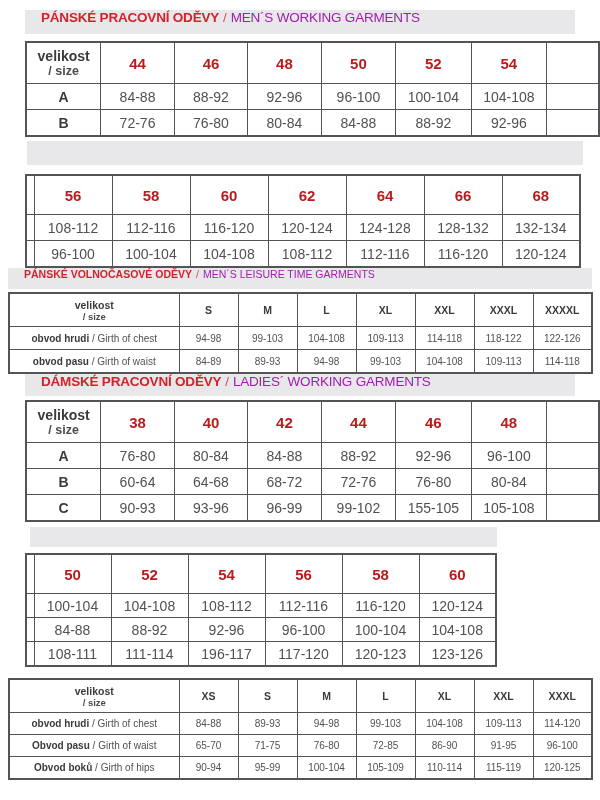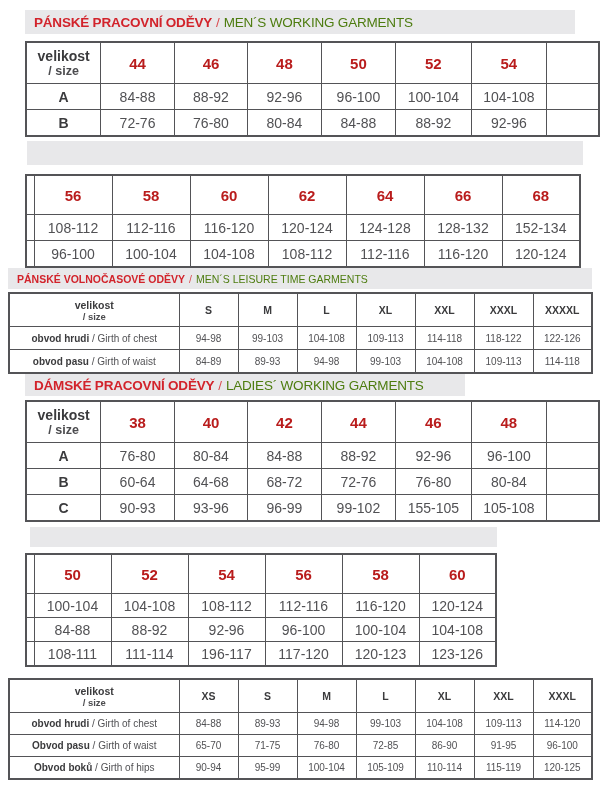--- a/index.html
+++ b/index.html
@@ -3,26 +3,26 @@
 <meta charset="utf-8">
 <style>
   html,body{margin:0;padding:0;background:#ffffff;}
   .page{
     position:relative;width:600px;height:800px;background:#ffffff;overflow:hidden;
     font-family:"Liberation Sans", sans-serif;
   }
   .abs{position:absolute;}
   
   .titlebar{
-    background:#e8e8ea;display:flex;align-items:center;padding-left:9px;box-sizing:border-box;
+    background:#e8e8ea;display:flex;padding-left:16px;box-sizing:border-box;
     white-space:nowrap;overflow:hidden;
   }
   .t-cs{font-weight:bold;color:#d2232b;}
   .t-sep{color:#da4b50;margin:0 4px;}
-  .t-en{color:#4d7c0f;}
+  .t-en{color:#a21caf;}
   .titlebar.big .t-cs,.titlebar.big .t-sep,.titlebar.big .t-en{font-size:13.5px;letter-spacing:-0.2px;}
   .titlebar.small .t-cs,.titlebar.small .t-sep,.titlebar.small .t-en{font-size:10.5px;}
   
   .spacer{background:#e8e8ea;}
   
   .twrap{overflow:hidden;}
   table.sz{
     border-collapse:collapse;table-layout:fixed;
     border:2px solid #545457;
   }
@@ -137,21 +137,21 @@
         </thead>
         <tbody>
           <tr>
             <td class="sliver"></td>
             <td class="val">108-112</td>
             <td class="val">112-116</td>
             <td class="val">116-120</td>
             <td class="val">120-124</td>
             <td class="val">124-128</td>
             <td class="val">128-132</td>
-            <td class="val">152-134</td>
+            <td class="val">132-134</td>
           </tr>
           <tr>
             <td class="sliver"></td>
             <td class="val">96-100</td>
             <td class="val">100-104</td>
             <td class="val">104-108</td>
             <td class="val">108-112</td>
             <td class="val">112-116</td>
             <td class="val">116-120</td>
             <td class="val">120-124</td>
@@ -211,21 +211,21 @@
             <td class="val">94-98</td>
             <td class="val">99-103</td>
             <td class="val">104-108</td>
             <td class="val">109-113</td>
             <td class="val">114-118</td>
           </tr>
         </tbody>
       </table>
   </div>
 
-  <div class="abs titlebar big" style="left:25px;top:374px;width:440px;height:22px">
+  <div class="abs titlebar big" style="left:25px;top:374px;width:550px;height:22px">
     <span class="t-cs">DÁMSKÉ PRACOVNÍ ODĚVY</span>
     <span class="t-sep">/</span>
     <span class="t-en">LADIES´ WORKING GARMENTS</span>
   </div>
 
   <div class="abs twrap" style="left:25px;top:400px;width:575px">
     <table class="sz tbl-big" style="--thh:40px;--tdh:25px">
         <colgroup>
           <col style="width: 78px;">
           <col style="width: 79px;">

